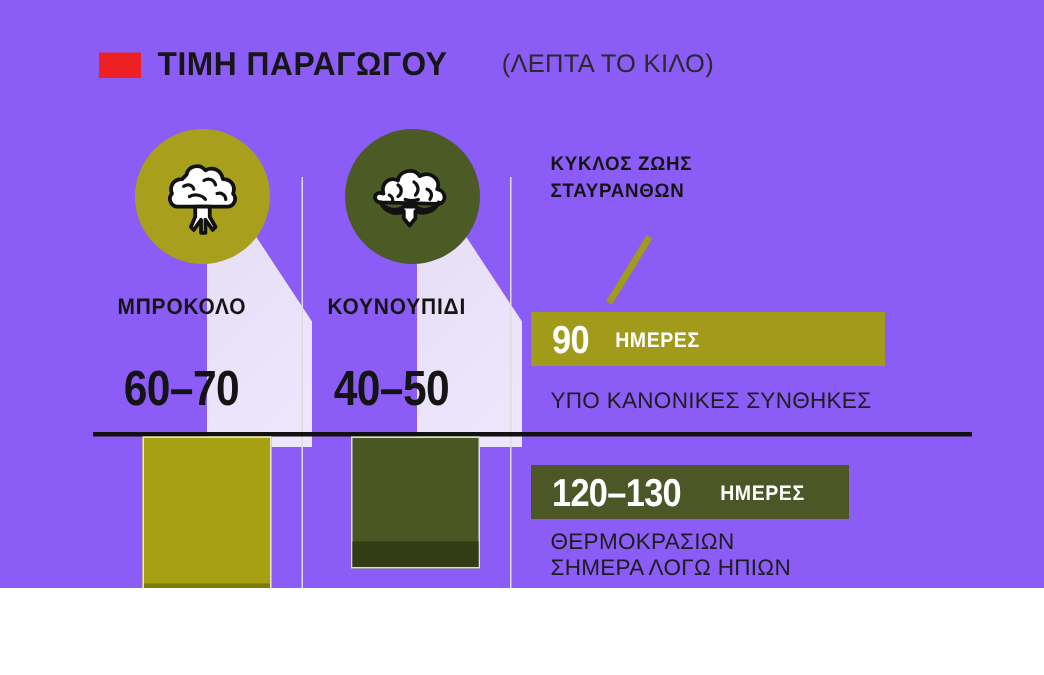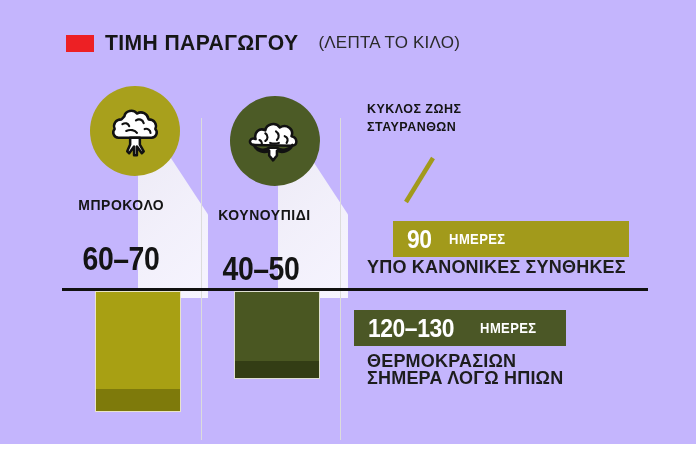--- a/index.html
+++ b/index.html
@@ -3,22 +3,22 @@
 <meta charset="utf-8">
 <style>
   html, body {
     margin: 0;
     padding: 0;
     background: #ffffff;
   }
   #infographic {
     position: relative;
     width: 696px;
-    height: 444px;
-    background: #c4b5fd;
+    height: 392px;
+    background: #8b5cf6;
     overflow: hidden;
     font-family: "Liberation Sans", sans-serif;
     -webkit-font-smoothing: antialiased;
   }
 
   
   .title-row {
     position: absolute;
     left: 66px;
     top: 30px;
@@ -39,21 +39,21 @@
     letter-spacing: 0.4px;
     color: #161616;
     transform: scaleX(0.96);
     transform-origin: left center;
   }
   .title-sub {
     font-size: 17px;
     font-weight: 400;
     color: #2a2a2a;
     letter-spacing: 0.2px;
-    margin-left: 1px;
+    margin-left: 17px;
   }
 
   
   .vline {
     position: absolute;
     width: 1px;
     background: #dcdcdc;
   }
   .vline.v1 { left: 201px; top: 118px; height: 322px; }
   .vline.v2 { left: 340px; top: 118px; height: 322px; }
@@ -80,21 +80,21 @@
   }
   .wedge-b {
     left: 278px; top: 108px; width: 70px; height: 190px;
     clip-path: polygon(0 0, 100% 56%, 100% 100%, 0 100%);
     opacity: .85;
   }
 
   
   .veg-col { position: absolute; }
   .veg-col.broccoli  { left: 74px;  top: 86px; width: 122px; }
-  .veg-col.cauli     { left: 214px; top: 96px; width: 122px; }
+  .veg-col.cauli     { left: 214px; top: 86px; width: 122px; }
 
   .veg-circle {
     width: 90px;
     height: 90px;
     border-radius: 50%;
     margin: 0 auto;
     display: flex;
     align-items: center;
     justify-content: center;
   }
@@ -165,23 +165,22 @@
   }
 
   .days-bar {
     position: absolute;
     display: flex;
     align-items: center;
     box-sizing: border-box;
     padding-left: 14px;
   }
   .days-bar.bar-normal {
-    left: 354px; top: 221px; width: 236px; height: 36px;
+    left: 354px; top: 208px; width: 236px; height: 36px;
     background: #A29A1B;
-    margin-left: 39px;
   }
   .days-bar.bar-today {
     left: 354px; top: 310px; width: 212px; height: 36px;
     background: #4B5726;
   }
   .days-number {
     font-size: 26px;
     font-weight: 700;
     color: #ffffff;
     letter-spacing: -0.5px;
@@ -193,22 +192,22 @@
     font-size: 14px;
     font-weight: 700;
     color: #ffffff;
     letter-spacing: 0.4px;
     margin-left: 12px;
     transform: scaleX(0.93);
   }
 
   .days-caption {
     position: absolute;
-    font-size: 18px;
-    font-weight: 700;
+    font-size: 15px;
+    font-weight: 400;
     color: #1d1d1d;
     line-height: 17px;
     letter-spacing: 0.2px;
   }
   .days-caption.cap-normal { left: 367px; top: 259px; }
   .days-caption.cap-today  { left: 367px; top: 353px; }
   .days-caption span { display: block; }
 </style>
 </head>
 <body>

